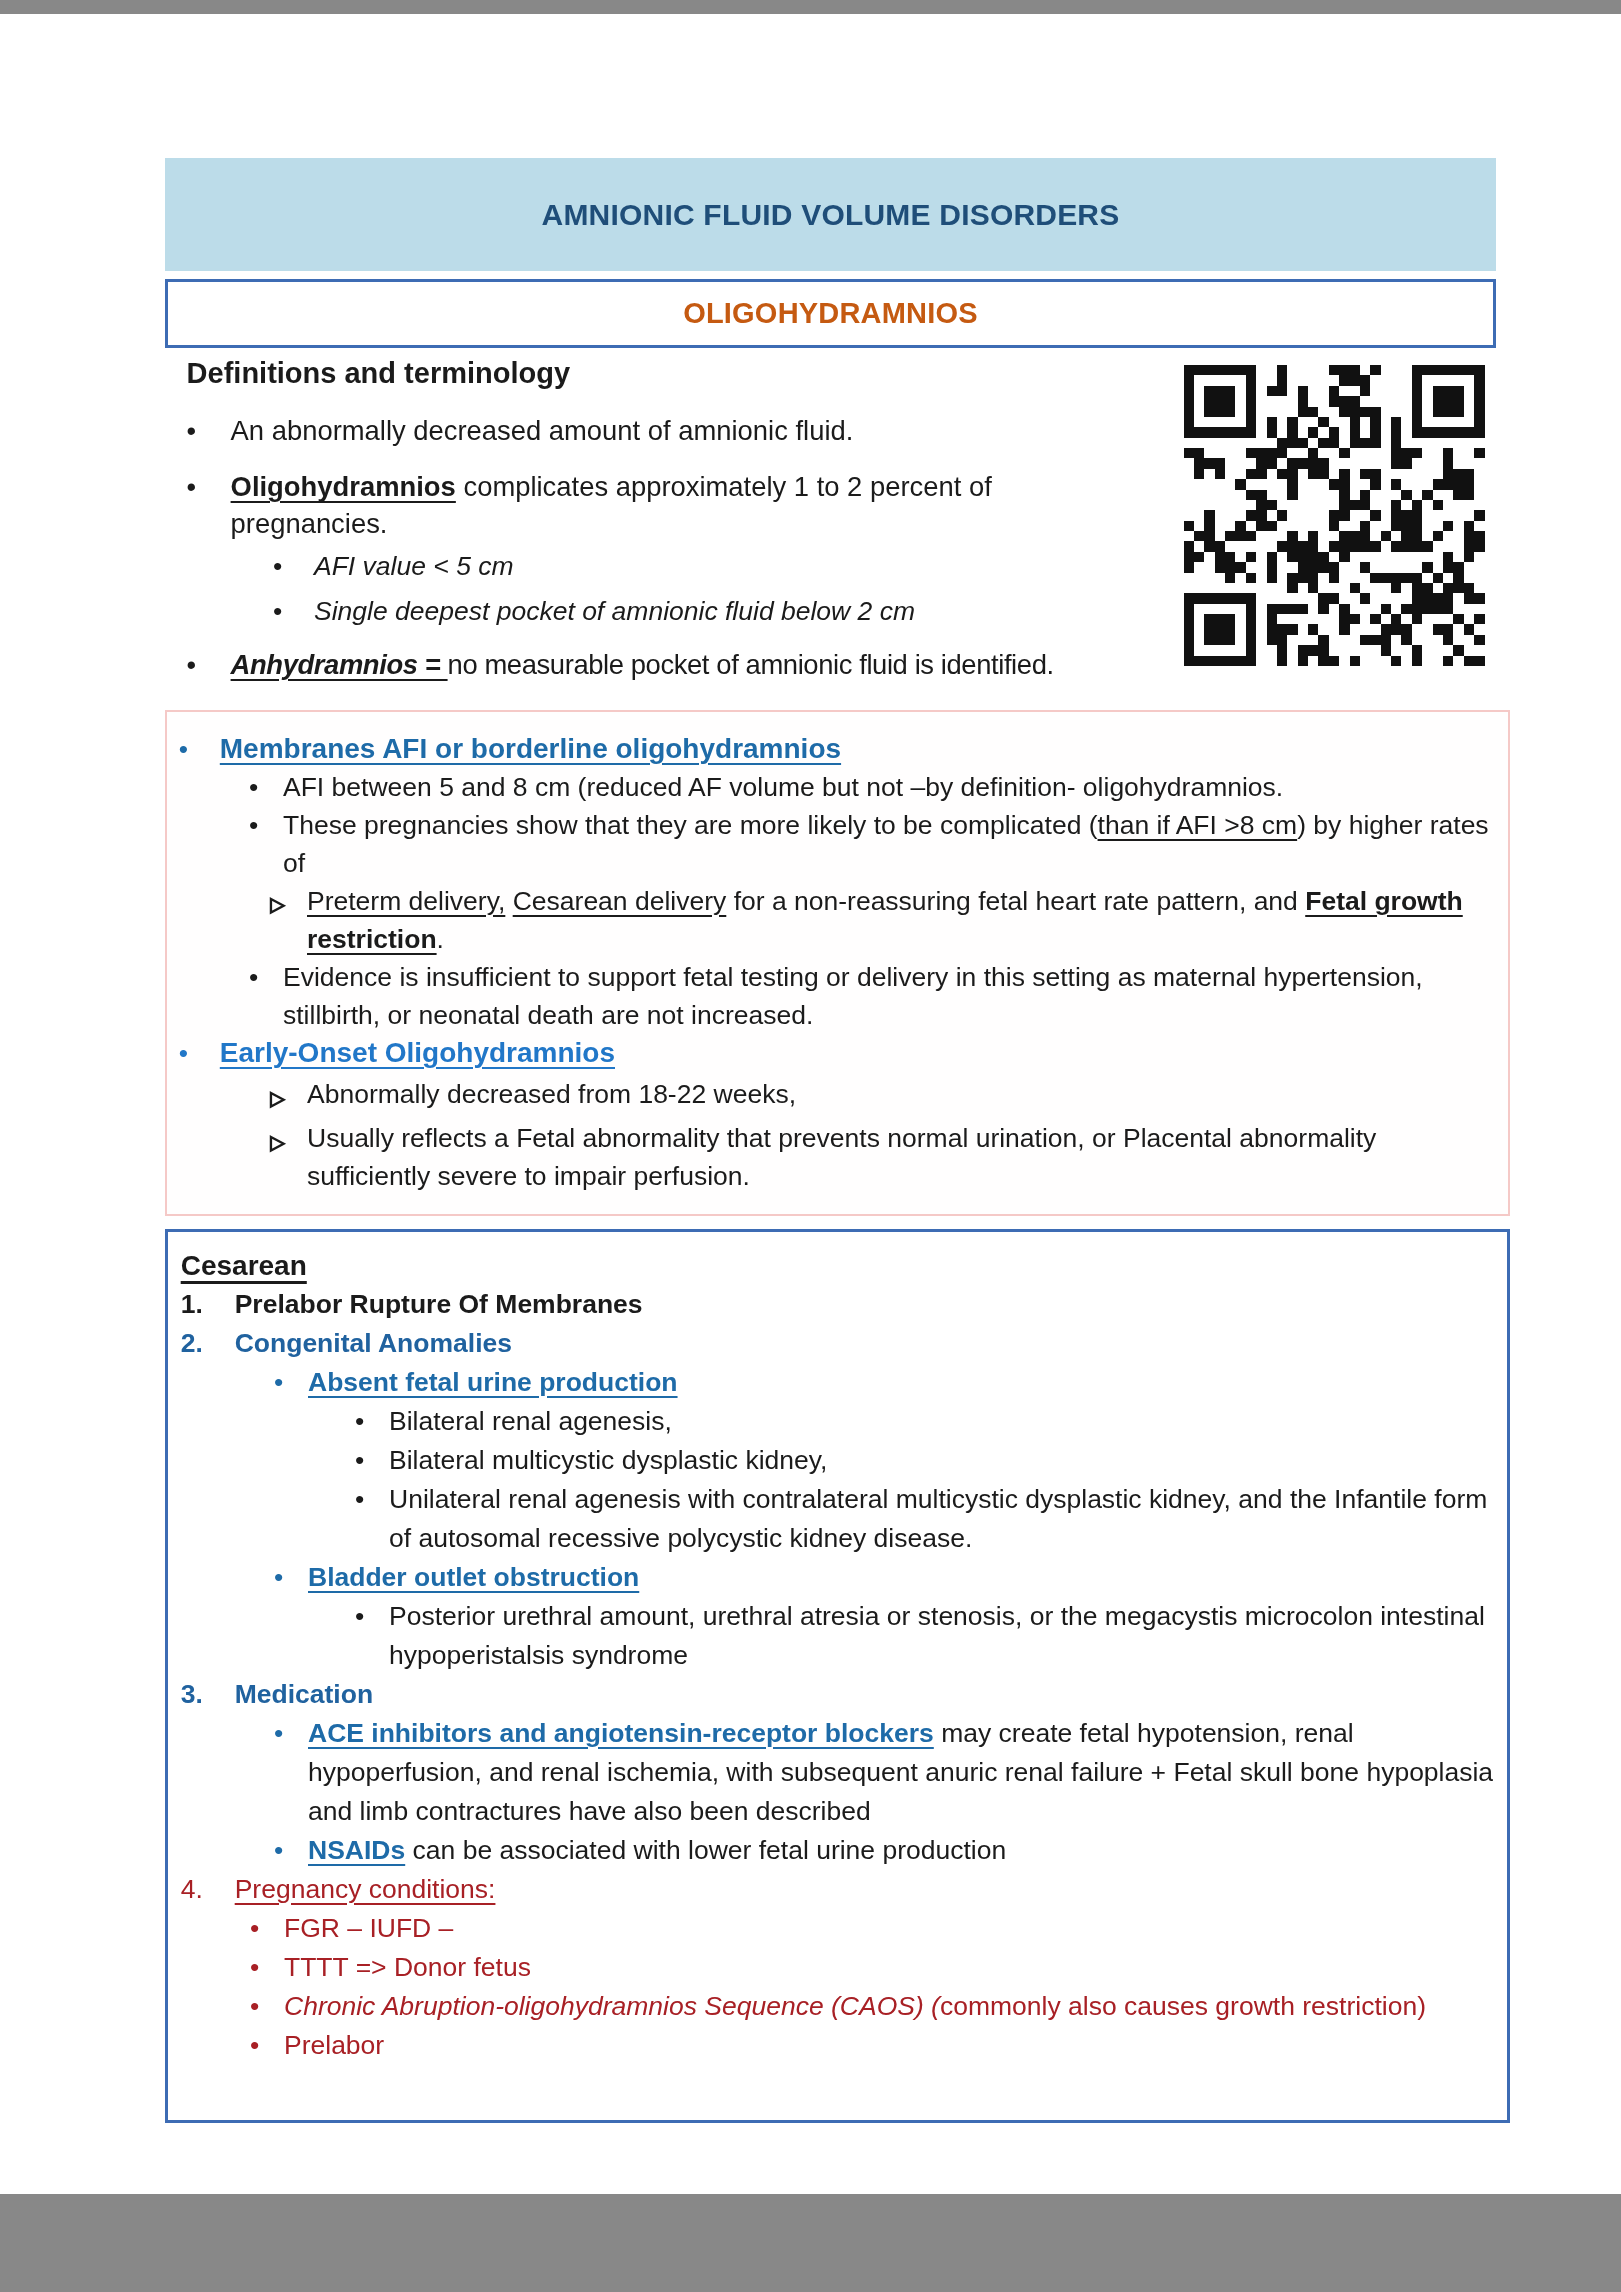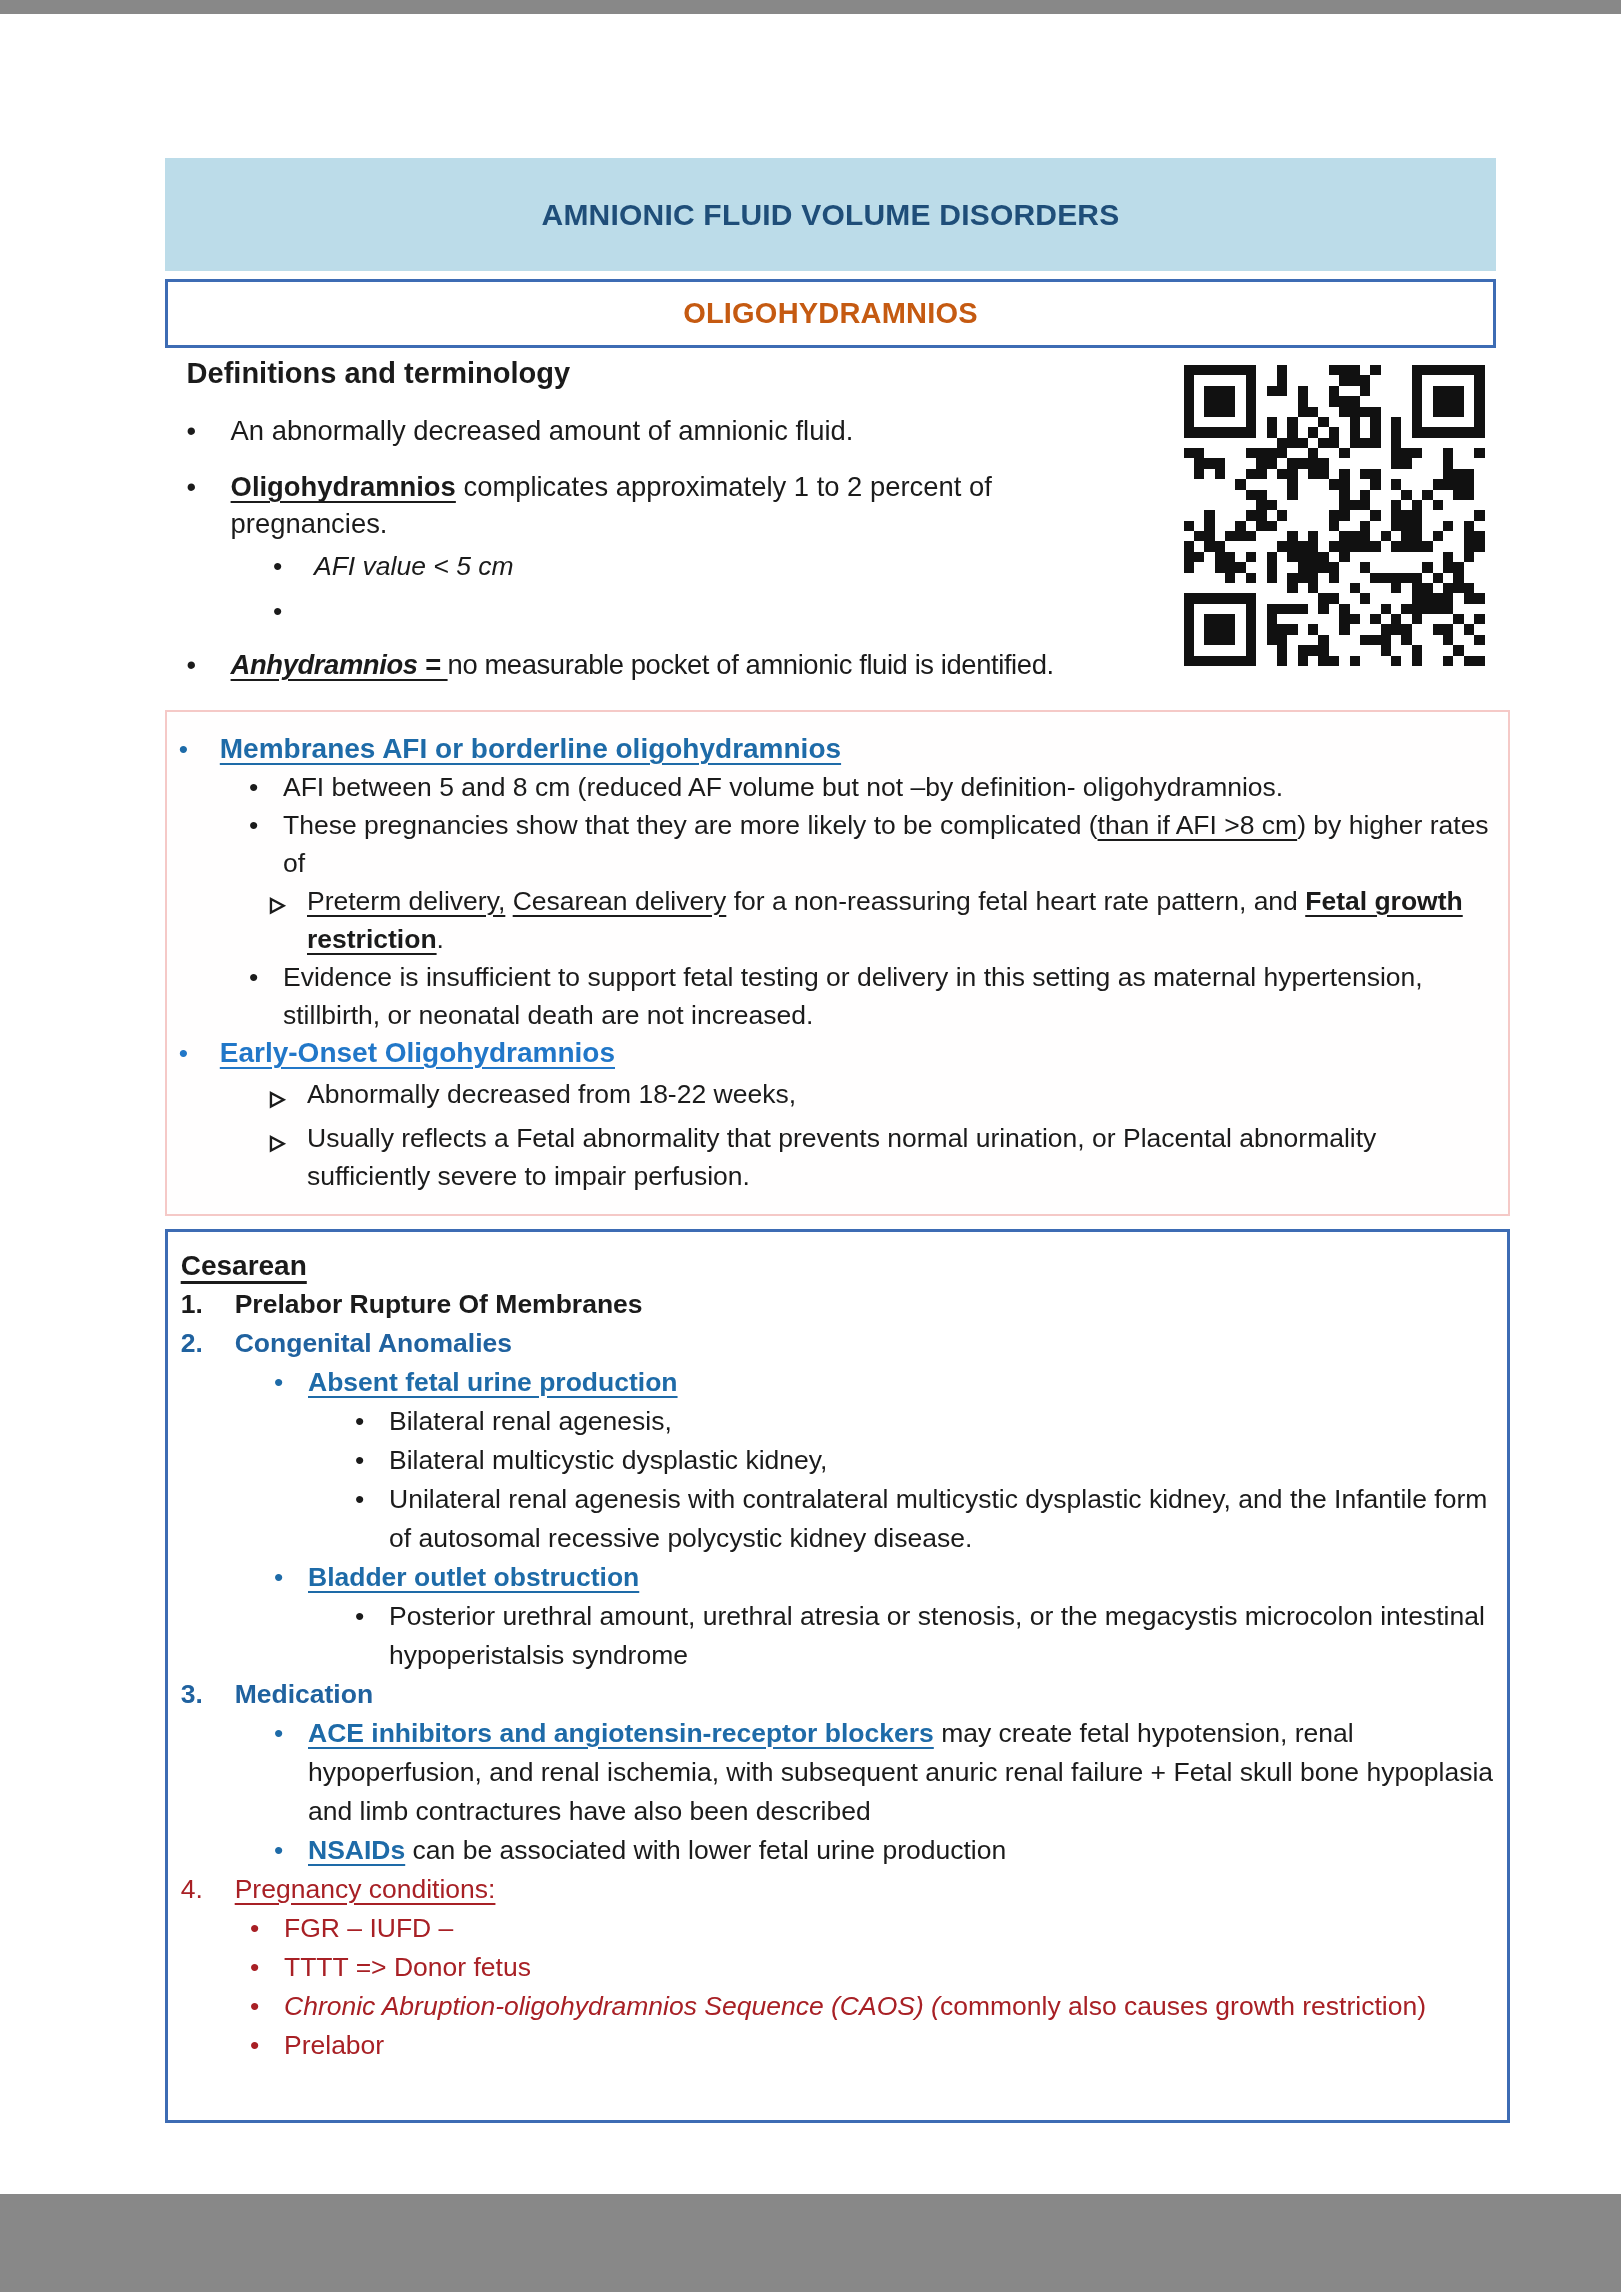--- a/index.html
+++ b/index.html
@@ -110,20 +110,21 @@
       <span class="txt narrow"><span class="b u">Oligohydramnios</span><span> complicates approximately 1 to 2 percent of pregnancies.</span></span>
     </div>
 
     <div class="row lv2 mb8">
       <span class="blt">•</span>
       <span class="txt i">AFI value &lt; 5 cm</span>
     </div>
 
     <div class="row lv2 mb16">
       <span class="blt">•</span>
+      <span class="txt i">Single deepest pocket of amnionic fluid below 2 cm</span>
     </div>
 
     <div class="row lv1 tight">
       <span class="blt">•</span>
       <span class="txt"><span class="b i u">Anhydramnios = </span><span>no measurable pocket of amnionic fluid is identified.</span></span>
     </div>
   </div>
 
   <div class="qr">
     <svg id="qr-svg" viewBox="0 0 29 29">

